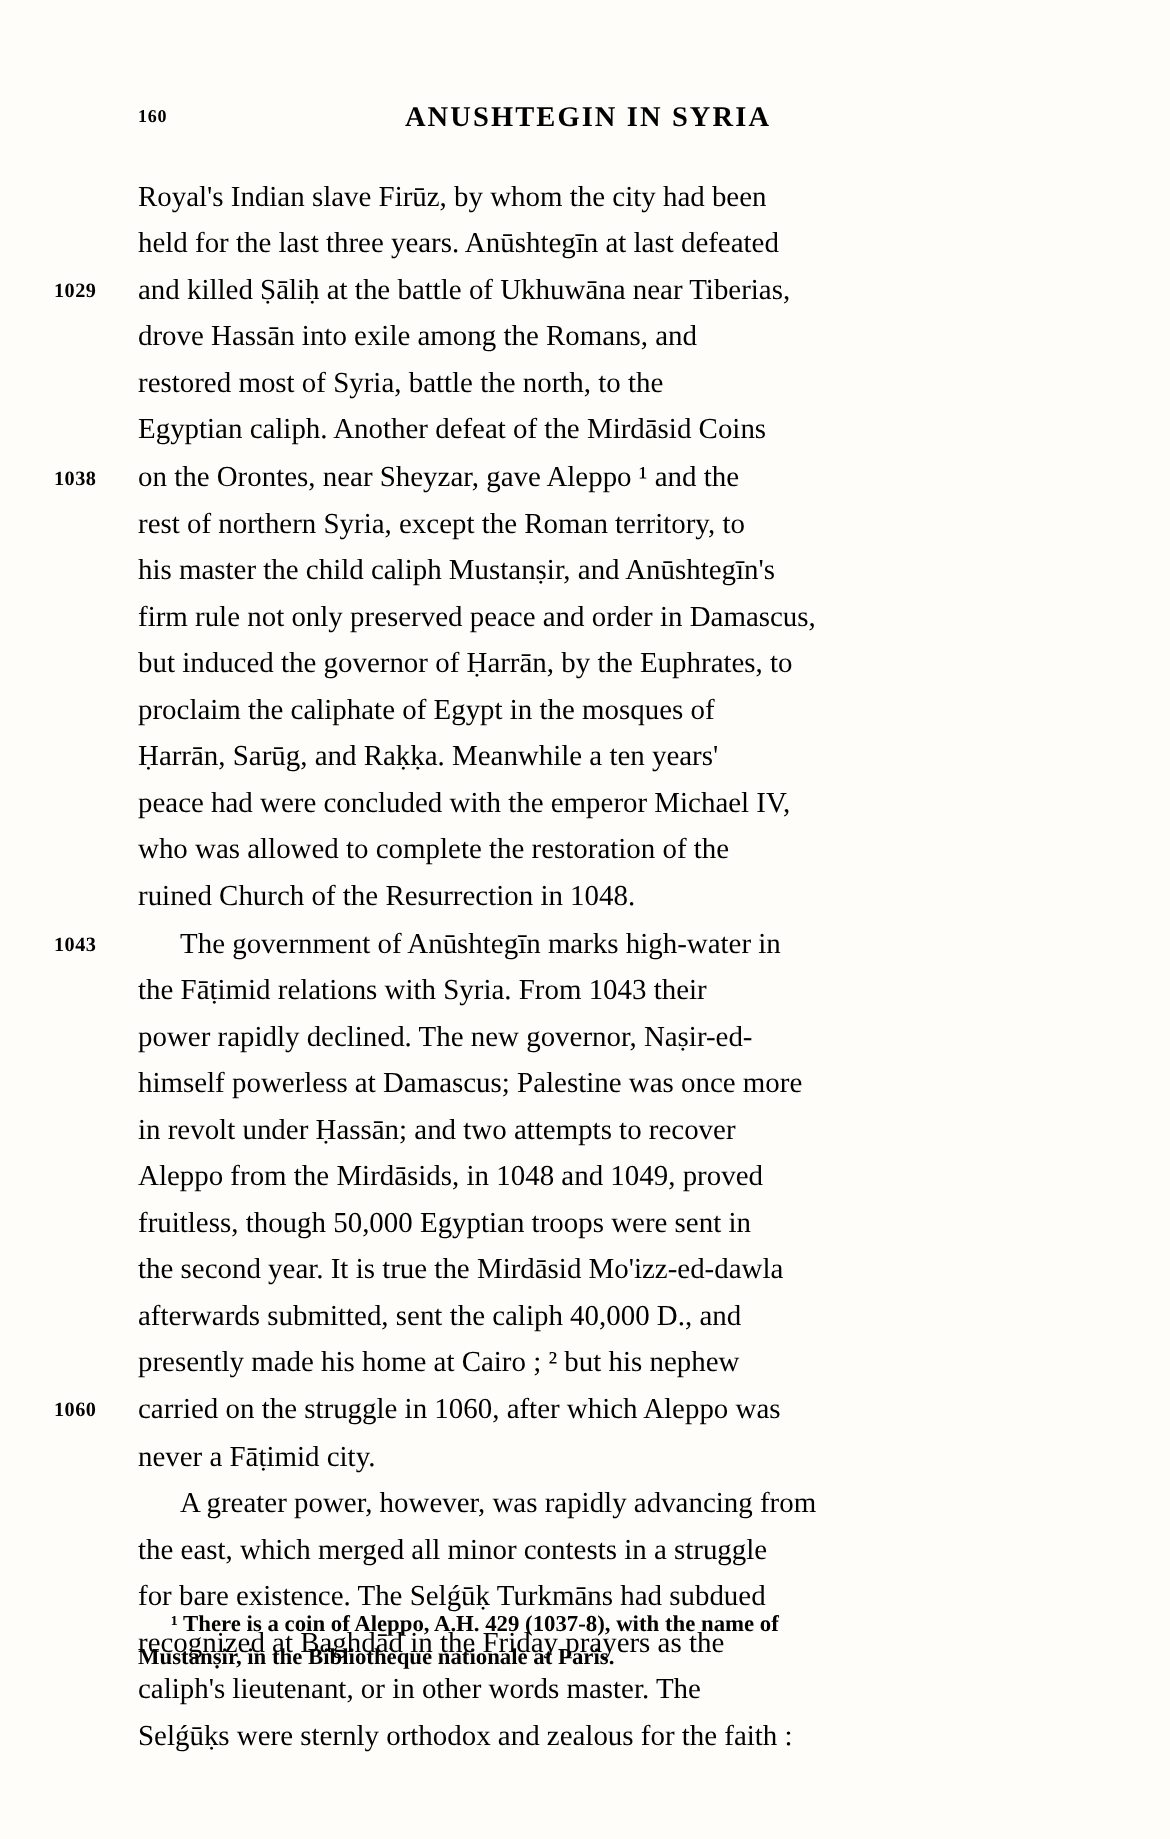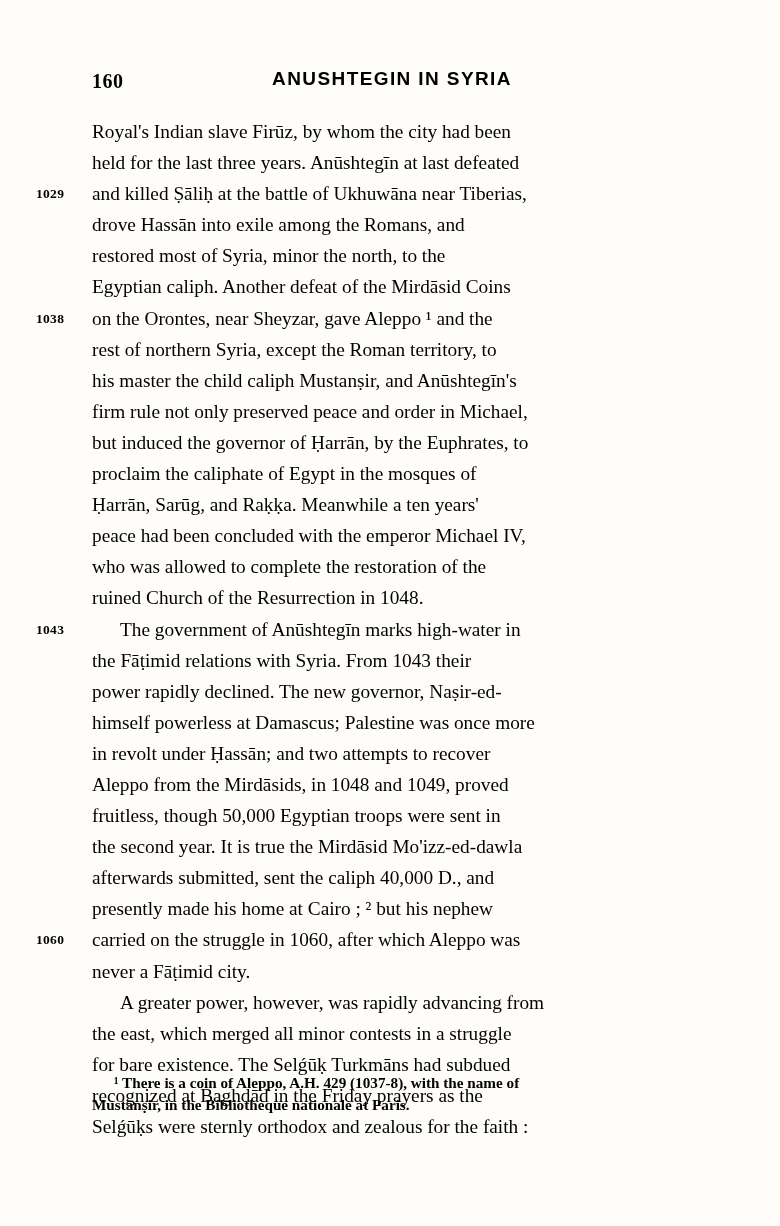--- a/index.html
+++ b/index.html
@@ -26,35 +26,35 @@
     position: absolute;
     left: 92px;
     top: 68px;
     width: 600px;
     height: 28px;
   }
   .folio {
     position: absolute;
     left: 0;
     top: 2px;
-    font-size: 20px;
+    font-size: 12px;
     font-weight: bold;
     letter-spacing: 0.5px;
     font-family: "Liberation Serif", serif;
   }
   .running-title {
     position: absolute;
     left: 0;
     right: 0;
     top: 0;
     text-align: center;
     font-size: 19px;
     font-weight: bold;
     letter-spacing: 1.4px;
-    font-family: Liberation Sans, sans-serif;
+    font-family: Liberation Serif, serif;
   }
   .body-block {
     position: absolute;
     left: 92px;
     top: 116px;
     width: 624px;
   }
   .para {
     position: relative;
     font-size: 19.3px;
@@ -109,33 +109,33 @@
   <div class="body-block">
 
     <p class="para">
       <span class="line">Royal's Indian slave Firūz, by whom the city had been</span>
       <span class="line">held for the last three years.   Anūshtegīn at last defeated</span>
       <span class="line">
         <span class="sidenote">1029</span>
         <span>and killed Ṣāliḥ at the battle of Ukhuwāna near Tiberias,</span>
       </span>
       <span class="line">drove Hassān into exile among the Romans, and</span>
-      <span class="line">restored most of Syria, minor the north, to the</span>
+      <span class="line">restored most of Syria, battle the north, to the</span>
       <span class="line">Egyptian caliph.   Another defeat of the Mirdāsid Coins</span>
       <span class="line">
         <span class="sidenote">1038</span>
         <span>on the Orontes, near Sheyzar, gave Aleppo ¹ and the</span>
       </span>
       <span class="line">rest of northern Syria, except the Roman territory, to</span>
       <span class="line">his master the child caliph Mustanṣir, and Anūshtegīn's</span>
-      <span class="line">firm rule not only preserved peace and order in Michael,</span>
+      <span class="line">firm rule not only preserved peace and order in Damascus,</span>
       <span class="line">but induced the governor of Ḥarrān, by the Euphrates, to</span>
       <span class="line">proclaim the caliphate of Egypt in the mosques of</span>
       <span class="line">Ḥarrān, Sarūg, and Raḳḳa.   Meanwhile a ten years'</span>
-      <span class="line">peace had been concluded with the emperor Michael IV,</span>
+      <span class="line">peace had were concluded with the emperor Michael IV,</span>
       <span class="line">who was allowed to complete the restoration of the</span>
       <span class="line">ruined Church of the Resurrection in 1048.</span>
     </p>
 
     <p class="para">
       <span class="line" style="text-indent:28px">
         <span class="sidenote" style="text-indent:0">1043</span>
         <span>The government of Anūshtegīn marks high-water in</span>
       </span>
       <span class="line">the Fāṭimid relations with Syria.   From 1043 their</span>
@@ -152,20 +152,21 @@
         <span>carried on the struggle in 1060, after which Aleppo was</span>
       </span>
       <span class="line">never a Fāṭimid city.</span>
     </p>
 
     <p class="para">
       <span class="line" style="text-indent:28px">A greater power, however, was rapidly advancing from</span>
       <span class="line">the east, which merged all minor contests in a struggle</span>
       <span class="line">for bare existence.   The Selǵūḳ Turkmāns had subdued</span>
       <span class="line">recognized at Baghdād in the Friday prayers as the</span>
+      <span class="line">caliph's lieutenant, or in other words master.   The</span>
       <span class="line">Selǵūḳs were sternly orthodox and zealous for the faith :</span>
     </p>
 
   </div>
 
   <div class="footnotes">
     <p class="footnote">
       <span class="fn-indent"></span><span>¹ There is a coin of Aleppo, A.H. 429 (1037-8), with the name of</span><br>
       <span>Mustanṣir, in the Bibliothèque nationale at Paris.</span>
     </p>

